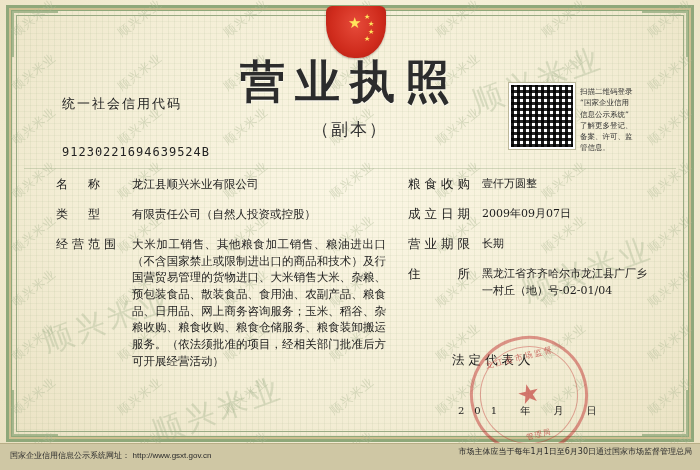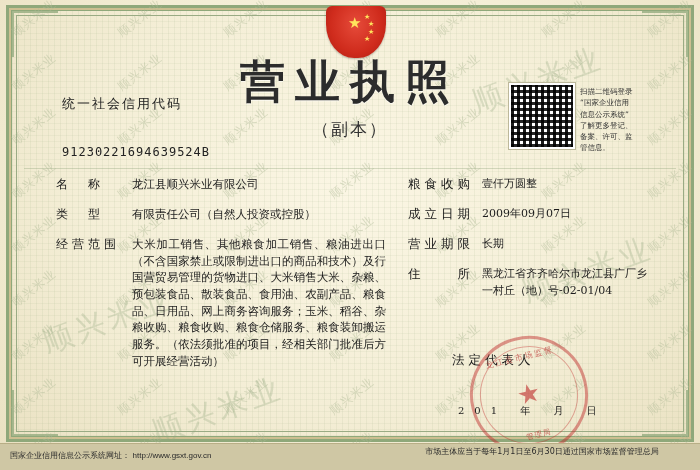--- a/index.html
+++ b/index.html
@@ -164,21 +164,21 @@
   
   .footer{
     position:absolute;left:0;right:0;bottom:0;height:26px;
     background:#cfc7a4;border-top:1px solid #b8ae86;
   }
   .footer-left{
     position:absolute;left:10px;top:6px;font-size:8px;color:#2a2a2a;
   }
   .footer-left .url{font-family:Liberation Sans, sans-serif;}
   .footer-right{
-    position:absolute;right:8px;top:2px;width:300px;text-align:center;
+    position:absolute;right:8px;top:2px;width:300px;text-align:right;
     font-size:8px;line-height:1.45;color:#2a2a2a;
   }
   .hr-line{
     position:absolute;left:24px;right:24px;top:168px;height:1px;
     background:rgba(140,160,120,.35);
   }
 </style>
 </head>
 <body>
 

